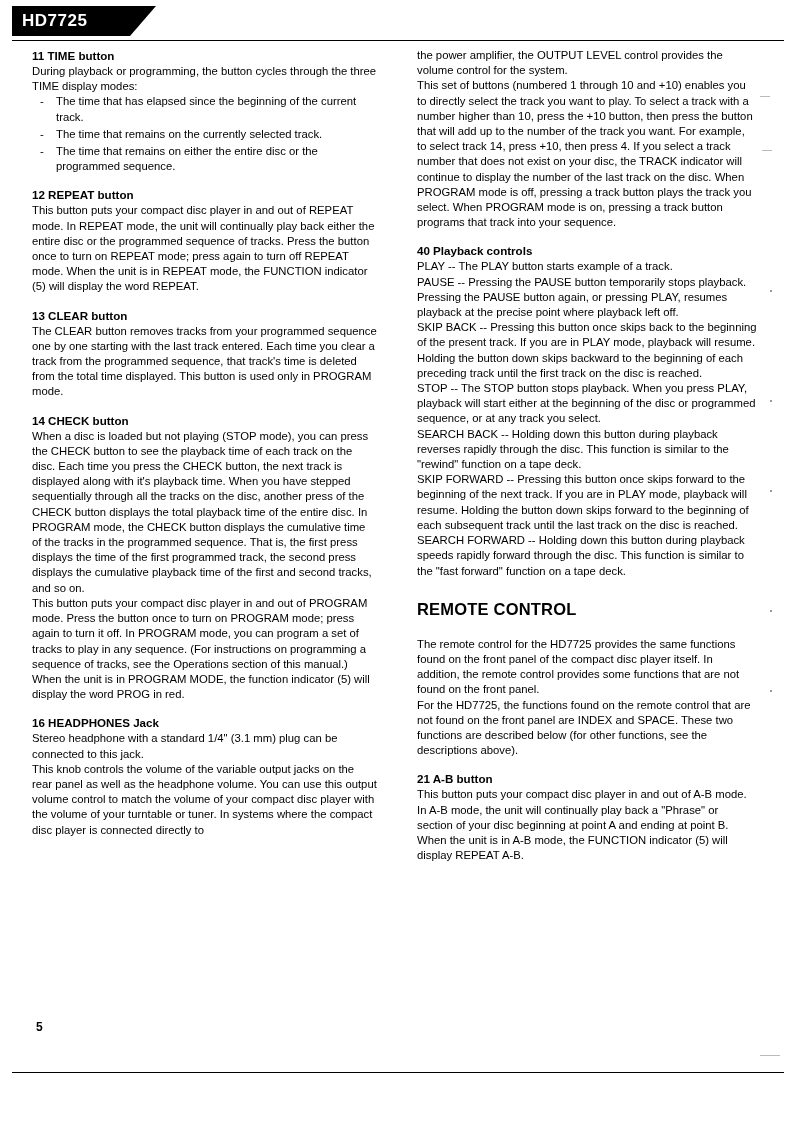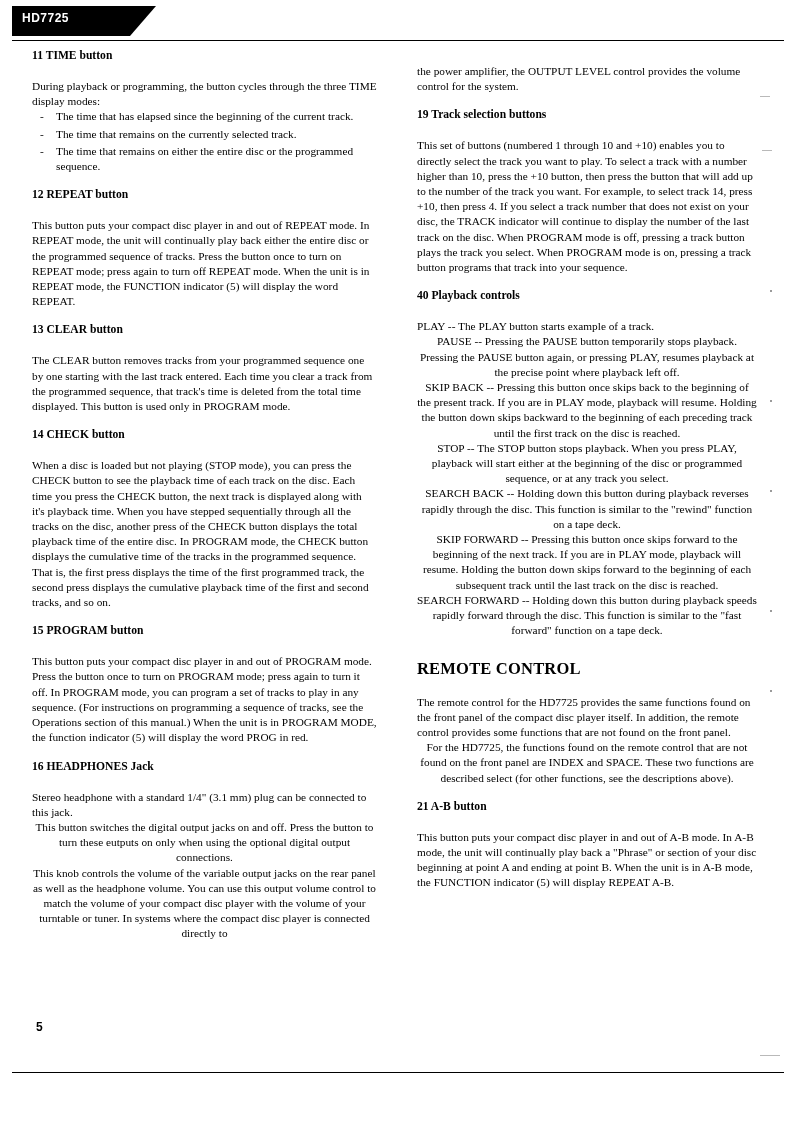--- a/index.html
+++ b/index.html
@@ -39,21 +39,21 @@
     width: 0;
     height: 0;
     border-top: 30px solid #000000;
     border-right: 26px solid transparent;
   }
   .header-band .model {
     position: absolute;
     top: 5px;
     left: 10px;
     color: #ffffff;
-    font-size: 12px;
+    font-size: 17px;
     font-weight: bold;
     letter-spacing: 0.5px;
     font-family: "Liberation Sans", sans-serif;
   }
 
   
   .rule-top {
     position: absolute;
     left: 12px;
     top: 40px;
@@ -68,50 +68,49 @@
     top: 48px;
     left: 0;
     width: 797px;
   }
   .cols {
     display: flex;
     gap: 40px;
     padding: 0 30px 0 32px;
     box-sizing: border-box;
     width: 797px;
-    font-family: Liberation Serif, serif;
   }
   .col {
     width: 345px;
     font-size: 11.3px;
     line-height: 15.2px;
     text-align: left;
   }
   .col.right { width: 340px; }
 
   h3.sec {
     font-size: 11.6px;
     font-weight: bold;
     margin: 13px 0 1px 0;
     line-height: 15px;
   }
   h3.sec:first-child { margin-top: 0; }
   h2.big {
     font-size: 16.5px;
     font-weight: bold;
-    margin: 20px 0 6px 0;
+    margin: 20px 0 18px 0;
     line-height: 20px;
     letter-spacing: 0.2px;
   }
   p.body {
-    margin: 16px 0 0 0;
+    margin: 0 0 0 0;
     font-size: 11.3px;
     line-height: 15.2px;
   }
-  p.body + p.body { margin-top: 0px; text-align: center; }
+  p.body + p.body { margin-top: 0px; }
 
   ul.dashlist {
     list-style: none;
     margin: 0;
     padding: 0;
   }
   ul.dashlist li {
     position: relative;
     padding-left: 24px;
     margin: 0 0 2px 0;
@@ -167,42 +166,39 @@
           <li><span class="dash">-</span><span>The time that has elapsed since the beginning of the current track.</span></li>
           <li><span class="dash">-</span><span>The time that remains on the currently selected track.</span></li>
           <li><span class="dash">-</span><span>The time that remains on either the entire disc or the programmed sequence.</span></li>
         </ul>
         <h3 class="sec">12   REPEAT button</h3>
         <p class="body">This button puts your compact disc player in and out of REPEAT mode.  In REPEAT mode, the unit will continually play back either the entire disc or the programmed sequence of tracks.  Press the button once to turn on REPEAT mode; press again to turn off REPEAT mode.  When the unit is in REPEAT mode, the FUNCTION indicator (5) will display the word REPEAT.</p>
         <h3 class="sec">13   CLEAR button</h3>
         <p class="body">The CLEAR button removes tracks from your programmed sequence one by one starting with the last track entered.  Each time you clear a track from the programmed sequence, that track's time is deleted from the total time displayed.  This button is used only in PROGRAM mode.</p>
         <h3 class="sec">14   CHECK button</h3>
         <p class="body">When a disc is loaded but not playing (STOP mode), you can press the CHECK button to see the playback time of each track on the disc.  Each time you press the CHECK button, the next track is displayed along with it's playback time.  When you have stepped sequentially through all the tracks on the disc, another press of the CHECK button displays the total playback time of the entire disc.  In PROGRAM mode, the CHECK button displays the cumulative time of the tracks in the programmed sequence.  That is, the first press displays the time of the first programmed track, the second press displays the cumulative playback time of the first and second tracks, and so on.</p>
-        <h3 class="sec">15 PROGRAM button</h3>
         <p class="body">This button puts your compact disc player in and out of PROGRAM mode.  Press the button once to turn on PROGRAM mode; press again to turn it off.  In PROGRAM mode, you can program a set of tracks to play in any sequence.  (For instructions on programming a sequence of tracks, see the Operations section of this manual.)  When the unit is in PROGRAM MODE, the function indicator (5) will display the word PROG in red.</p>
         <h3 class="sec">16   HEADPHONES Jack</h3>
         <p class="body">Stereo headphone with a standard 1/4" (3.1 mm) plug can be connected to this jack.</p>
-        <p class="body">This button switches the digital output jacks on and off.  Press the button to turn these eutputs on only when using the optional digital output connections.</p>
         <p class="body">This knob controls the volume of the variable output jacks on the rear panel as well as the headphone volume.  You can use this output volume control to match the volume of your compact disc player with the volume of your turntable or tuner.  In systems where the compact disc player is connected directly to</p>
       </div>
     <div class="col right" id="col-right">
         <p class="body">the power amplifier, the OUTPUT LEVEL control provides the volume control for the system.</p>
-        <h3 class="sec">19   Track selection buttons</h3>
         <p class="body">This set of buttons (numbered 1 through 10 and +10) enables you to directly select the track you want to play.  To select a track with a number higher than 10, press the +10 button, then press the button that will add up to the number of the track you want.  For example, to select track 14, press +10, then press 4.  If you select a track number that does not exist on your disc, the TRACK indicator will continue to display the number of the last track on the disc.  When PROGRAM mode is off, pressing a track button plays the track you select.  When PROGRAM mode is on, pressing a track button programs that track into your sequence.</p>
         <h3 class="sec">40   Playback controls</h3>
         <p class="body">PLAY -- The PLAY button starts example of a track.</p>
         <p class="body">PAUSE -- Pressing the PAUSE button temporarily stops playback.  Pressing the PAUSE button again, or pressing PLAY, resumes playback at the precise point where playback left off.</p>
         <p class="body">SKIP BACK -- Pressing this button once skips back to the beginning of the present track.  If you are in PLAY mode, playback will resume.  Holding the button down skips backward to the beginning of each preceding track until the first track on the disc is reached.</p>
         <p class="body">STOP -- The STOP button stops playback.  When you press PLAY, playback will start either at the beginning of the disc or programmed sequence, or at any track you select.</p>
         <p class="body">SEARCH BACK -- Holding down this button during playback reverses rapidly through the disc.  This function is similar to the "rewind" function on a tape deck.</p>
         <p class="body">SKIP FORWARD -- Pressing this button once skips forward to the beginning of the next track.  If you are in PLAY mode, playback will resume.  Holding the button down skips forward to the beginning of each subsequent track until the last track on the disc is reached.</p>
         <p class="body">SEARCH FORWARD -- Holding down this button during playback speeds rapidly forward through the disc.  This function is similar to the "fast forward" function on a tape deck.</p>
         <h2 class="big">REMOTE CONTROL</h2>
         <p class="body">The remote control for the HD7725 provides the same functions found on the front panel of the compact disc player itself.  In addition, the remote control provides some functions that are not found on the front panel.</p>
-        <p class="body">For the HD7725, the functions found on the remote control that are not found on the front panel are INDEX and SPACE.  These two functions are described select (for other functions, see the descriptions above).</p>
+        <p class="body">For the HD7725, the functions found on the remote control that are not found on the front panel are INDEX and SPACE.  These two functions are described below (for other functions, see the descriptions above).</p>
         <h3 class="sec">21   A-B button</h3>
         <p class="body">This button puts your compact disc player in and out of A-B mode.  In A-B mode, the unit will continually play back a "Phrase" or section of your disc beginning at point A and ending at point B.  When the unit is in A-B mode, the FUNCTION indicator (5) will display REPEAT A-B.</p>
       </div>
   </div>
 </div>
 
 <div class="page-number">5</div>
 <div class="rule-bottom"></div>
 
 <div class="scan-mark tick" style="left:760px; top:96px;"></div>

